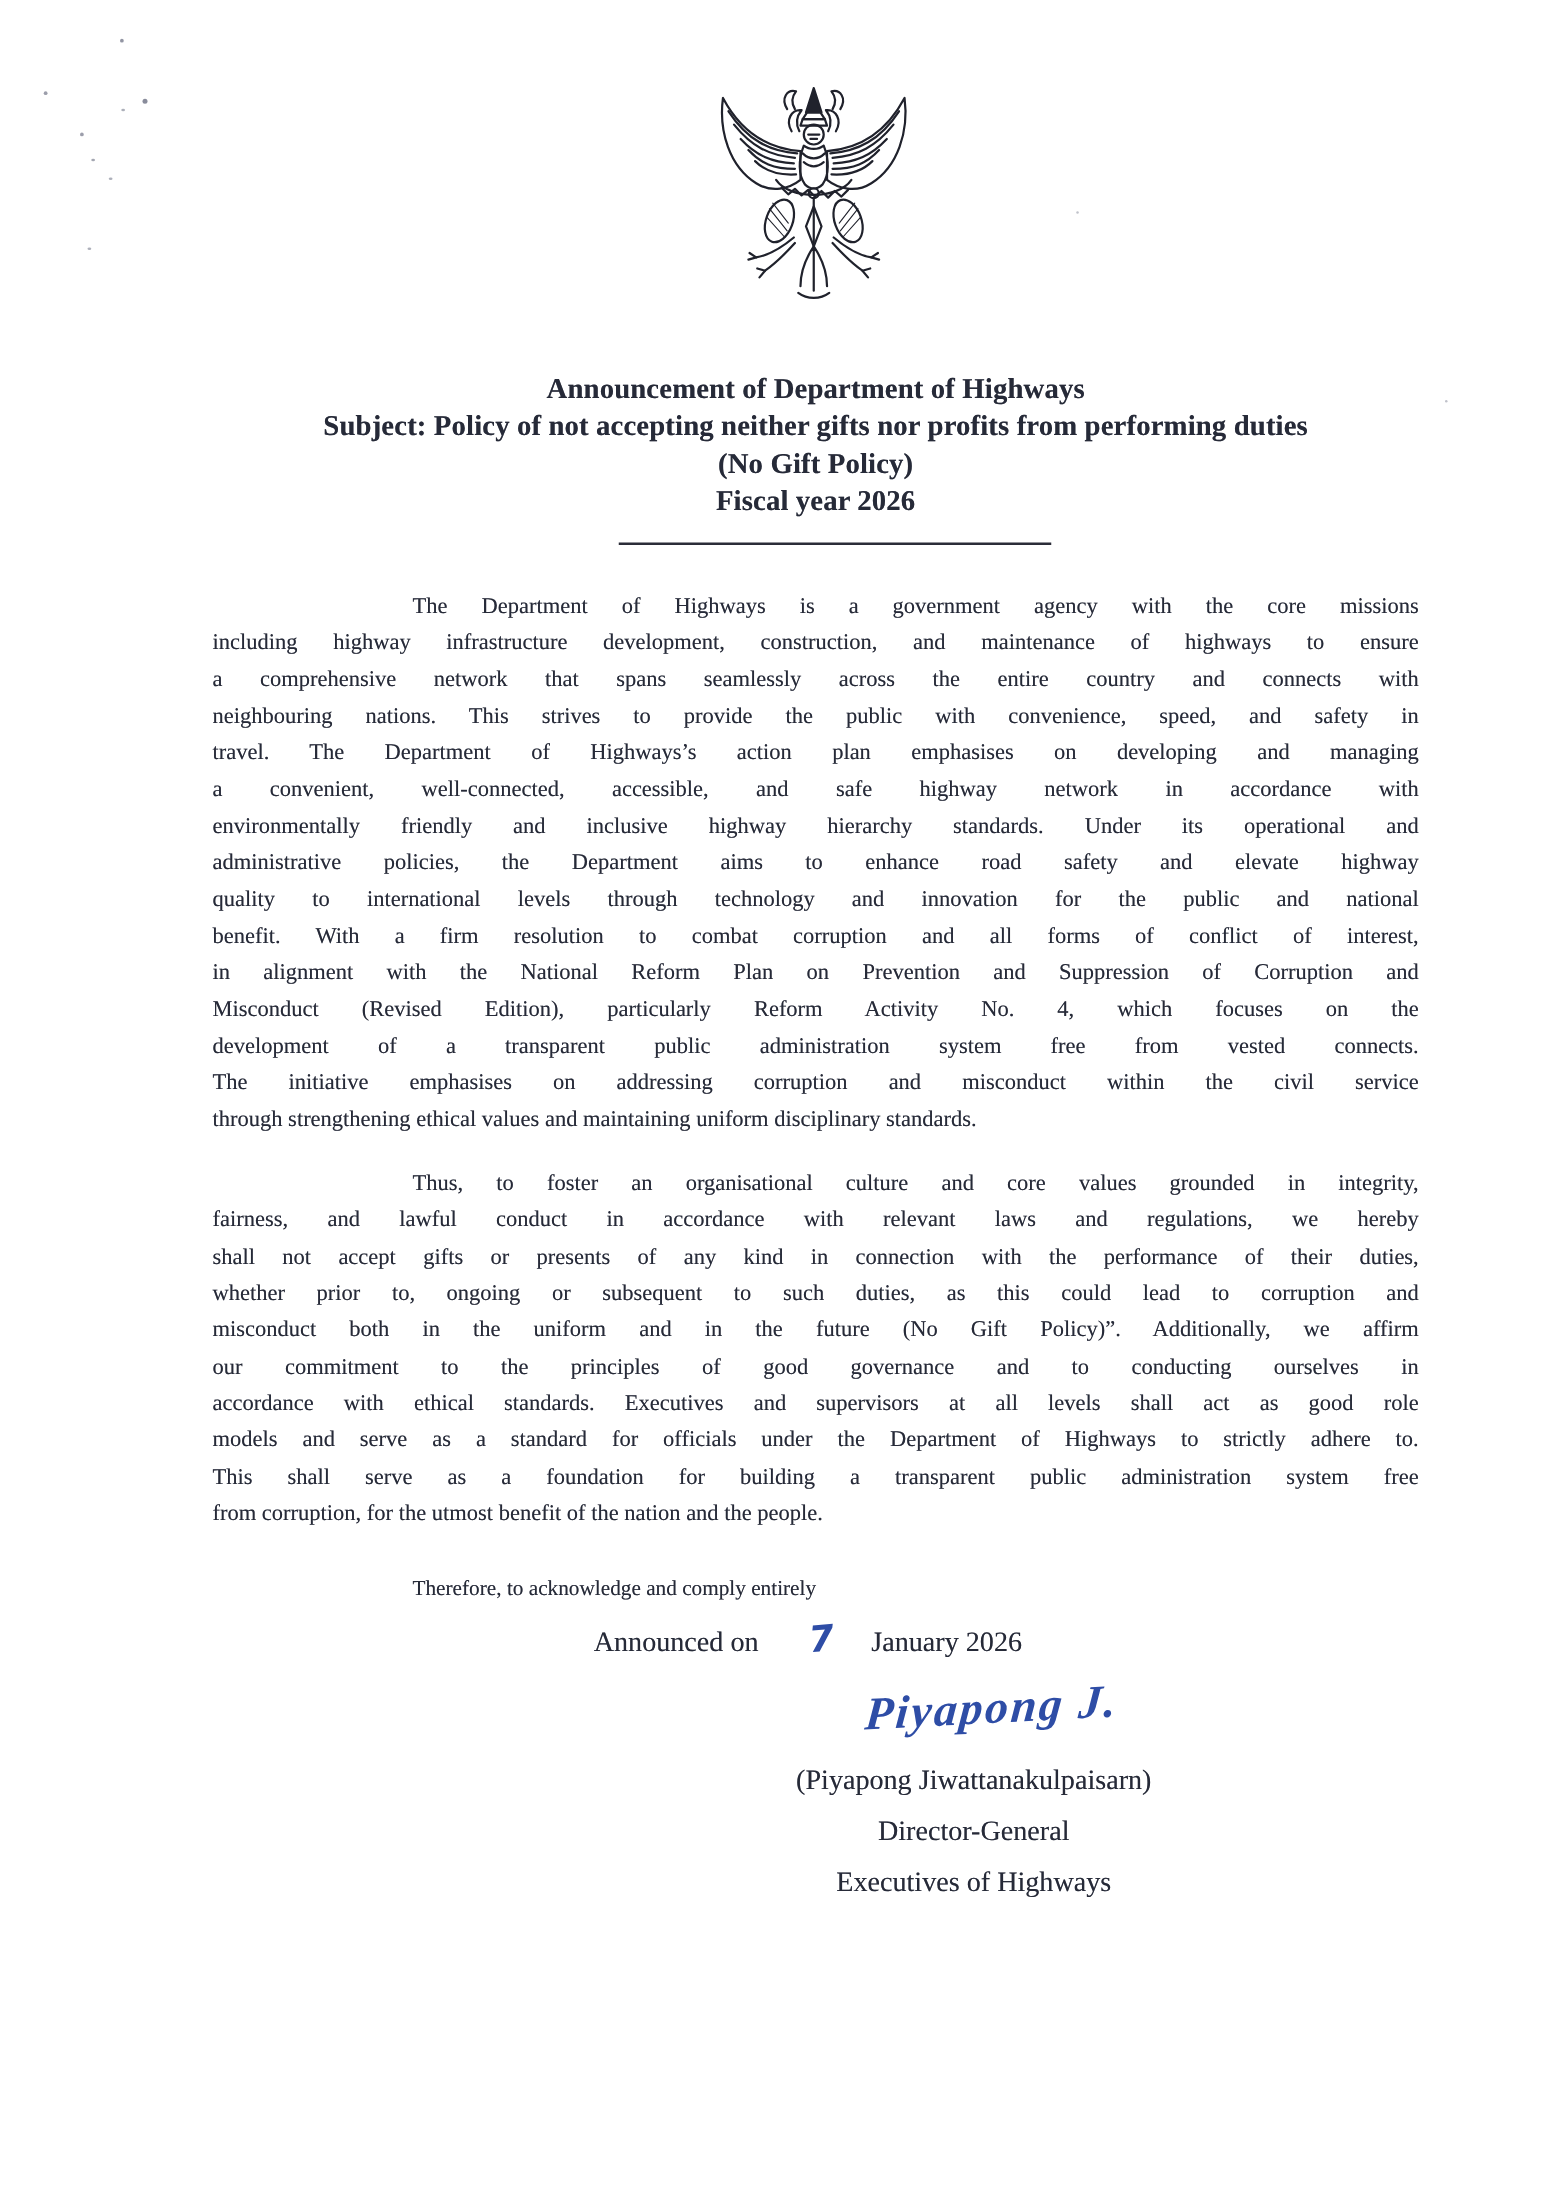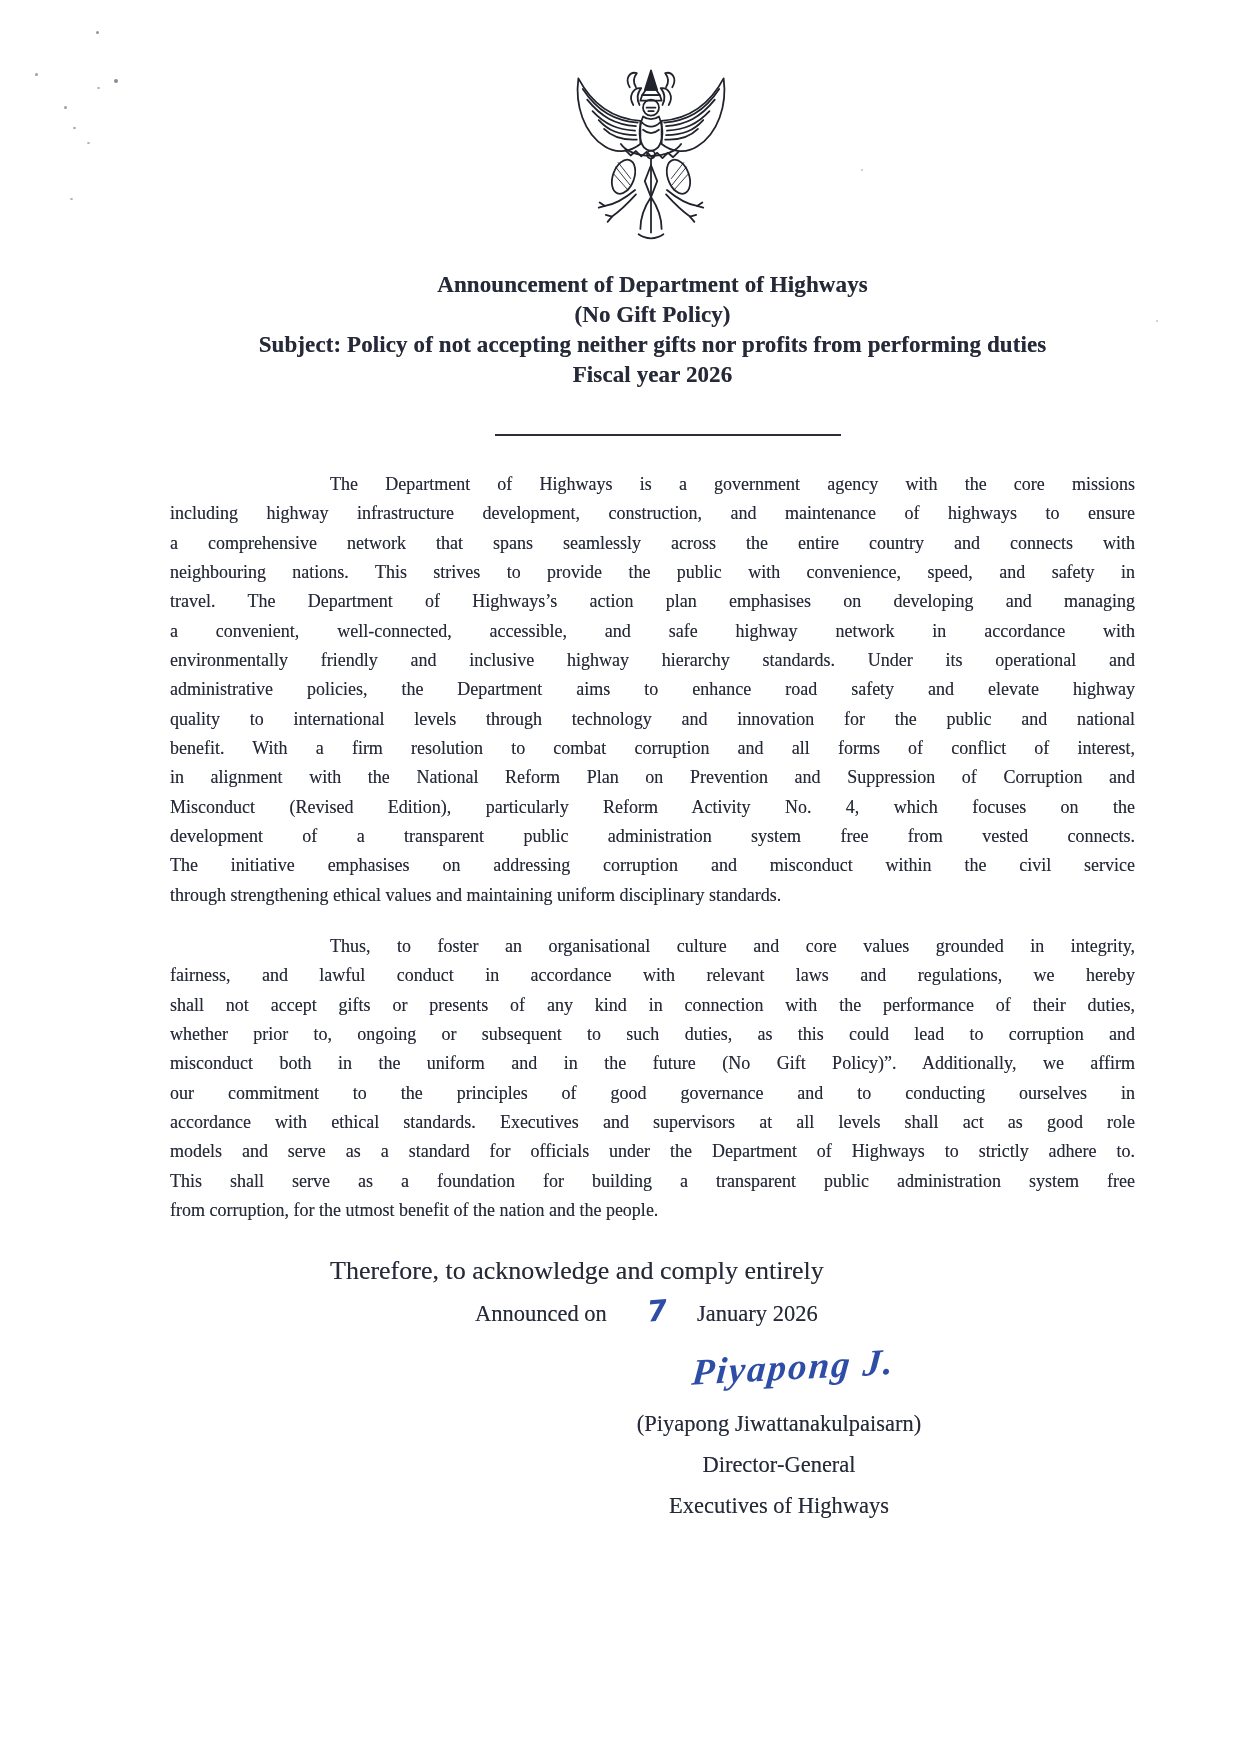--- a/index.html
+++ b/index.html
@@ -4,34 +4,34 @@
 <style>
   html,body { margin:0; padding:0; background:#e8e8e8; }
   .page {
     position:relative; width:1254px; height:1764px; margin:0 auto;
     background:#ffffff; overflow:hidden;
     font-family:"Liberation Serif", serif; color:#262a38;
   }
   
   .emblem { position:absolute; left:562px; top:66px; width:178px; height:186px; }
   
-  .titleblock { position:absolute; left:170px; top:270px; width:965px; text-align:center; }
+  .titleblock { position:absolute; left:170px; top:296px; width:965px; text-align:center; }
   .titleline { font-weight:bold; font-size:23px; line-height:30px; letter-spacing:0.1px;
                text-shadow:0 0 0.5px rgba(38,42,56,.55); }
   
   .divider { position:absolute; left:495px; top:434px; width:346px; height:2px; background:#2b2d38; }
   
   .para { position:absolute; left:170px; width:965px; font-size:18px; line-height:29.35px;
           text-shadow:0 0 0.5px rgba(38,42,56,.5); }
   .bodyline { height:29.35px; text-align:justify; text-align-last:justify; }
   .bodyline.indent { text-indent:160px; }
   .bodyline.lastline { text-align-last:left; }
   .p1 { top:470px; }
   .p2 { top:932px; }
-  .closing { position:absolute; left:330px; top:1256px; font-size:26px; line-height:29px;
+  .closing { position:absolute; left:330px; top:1256px; font-size:17px; line-height:29px;
              text-shadow:0 0 0.5px rgba(38,42,56,.5); }
   
   .announced { position:absolute; left:170px; top:1294px; width:965px; padding-left:305px;
                box-sizing:border-box; display:flex; align-items:baseline; font-size:22.5px;
                text-shadow:0 0 0.5px rgba(38,42,56,.5); }
   .announced .gap1 { width:40px; }
   .announced .gap2 { width:30px; }
   .pen-day { color:#2e4da6; font-family:"DejaVu Sans", sans-serif; font-weight:bold; font-style:italic;
              font-size:29px; transform:rotate(-5deg); display:inline-block; text-shadow:none; }
   
@@ -107,22 +107,22 @@
         <path d="M82,140 C70,150 60,156 48,158 M83,145 C73,156 66,163 56,170"></path>
         <path d="M118,140 C130,150 140,156 152,158 M117,145 C127,156 134,163 144,170"></path>
         <path d="M48,158 l-6,-4 M48,158 l-7,2 M56,170 l-7,-2 M56,170 l-5,6"></path>
         <path d="M152,158 l6,-4 M152,158 l7,2 M144,170 l7,-2 M144,170 l5,6"></path>
       </g>
     </svg>
   </div>
 
   <div class="titleblock">
     <div class="titleline">Announcement of Department of Highways</div>
+    <div class="titleline">Subject: Policy of not accepting neither gifts nor profits from performing duties</div>
     <div class="titleline">(No Gift Policy)</div>
-    <div class="titleline">Subject: Policy of not accepting neither gifts nor profits from performing duties</div>
     <div class="titleline">Fiscal year 2026</div>
   </div>
 
   <div class="divider"></div>
 
   <div class="para p1">
       <div class="bodyline indent">The Department of Highways is a government agency with the core missions</div>
       <div class="bodyline">including highway infrastructure development, construction, and maintenance of highways to ensure</div>
       <div class="bodyline">a comprehensive network that spans seamlessly across the entire country and connects with</div>
       <div class="bodyline">neighbouring nations. This strives to provide the public with convenience, speed, and safety in</div>

